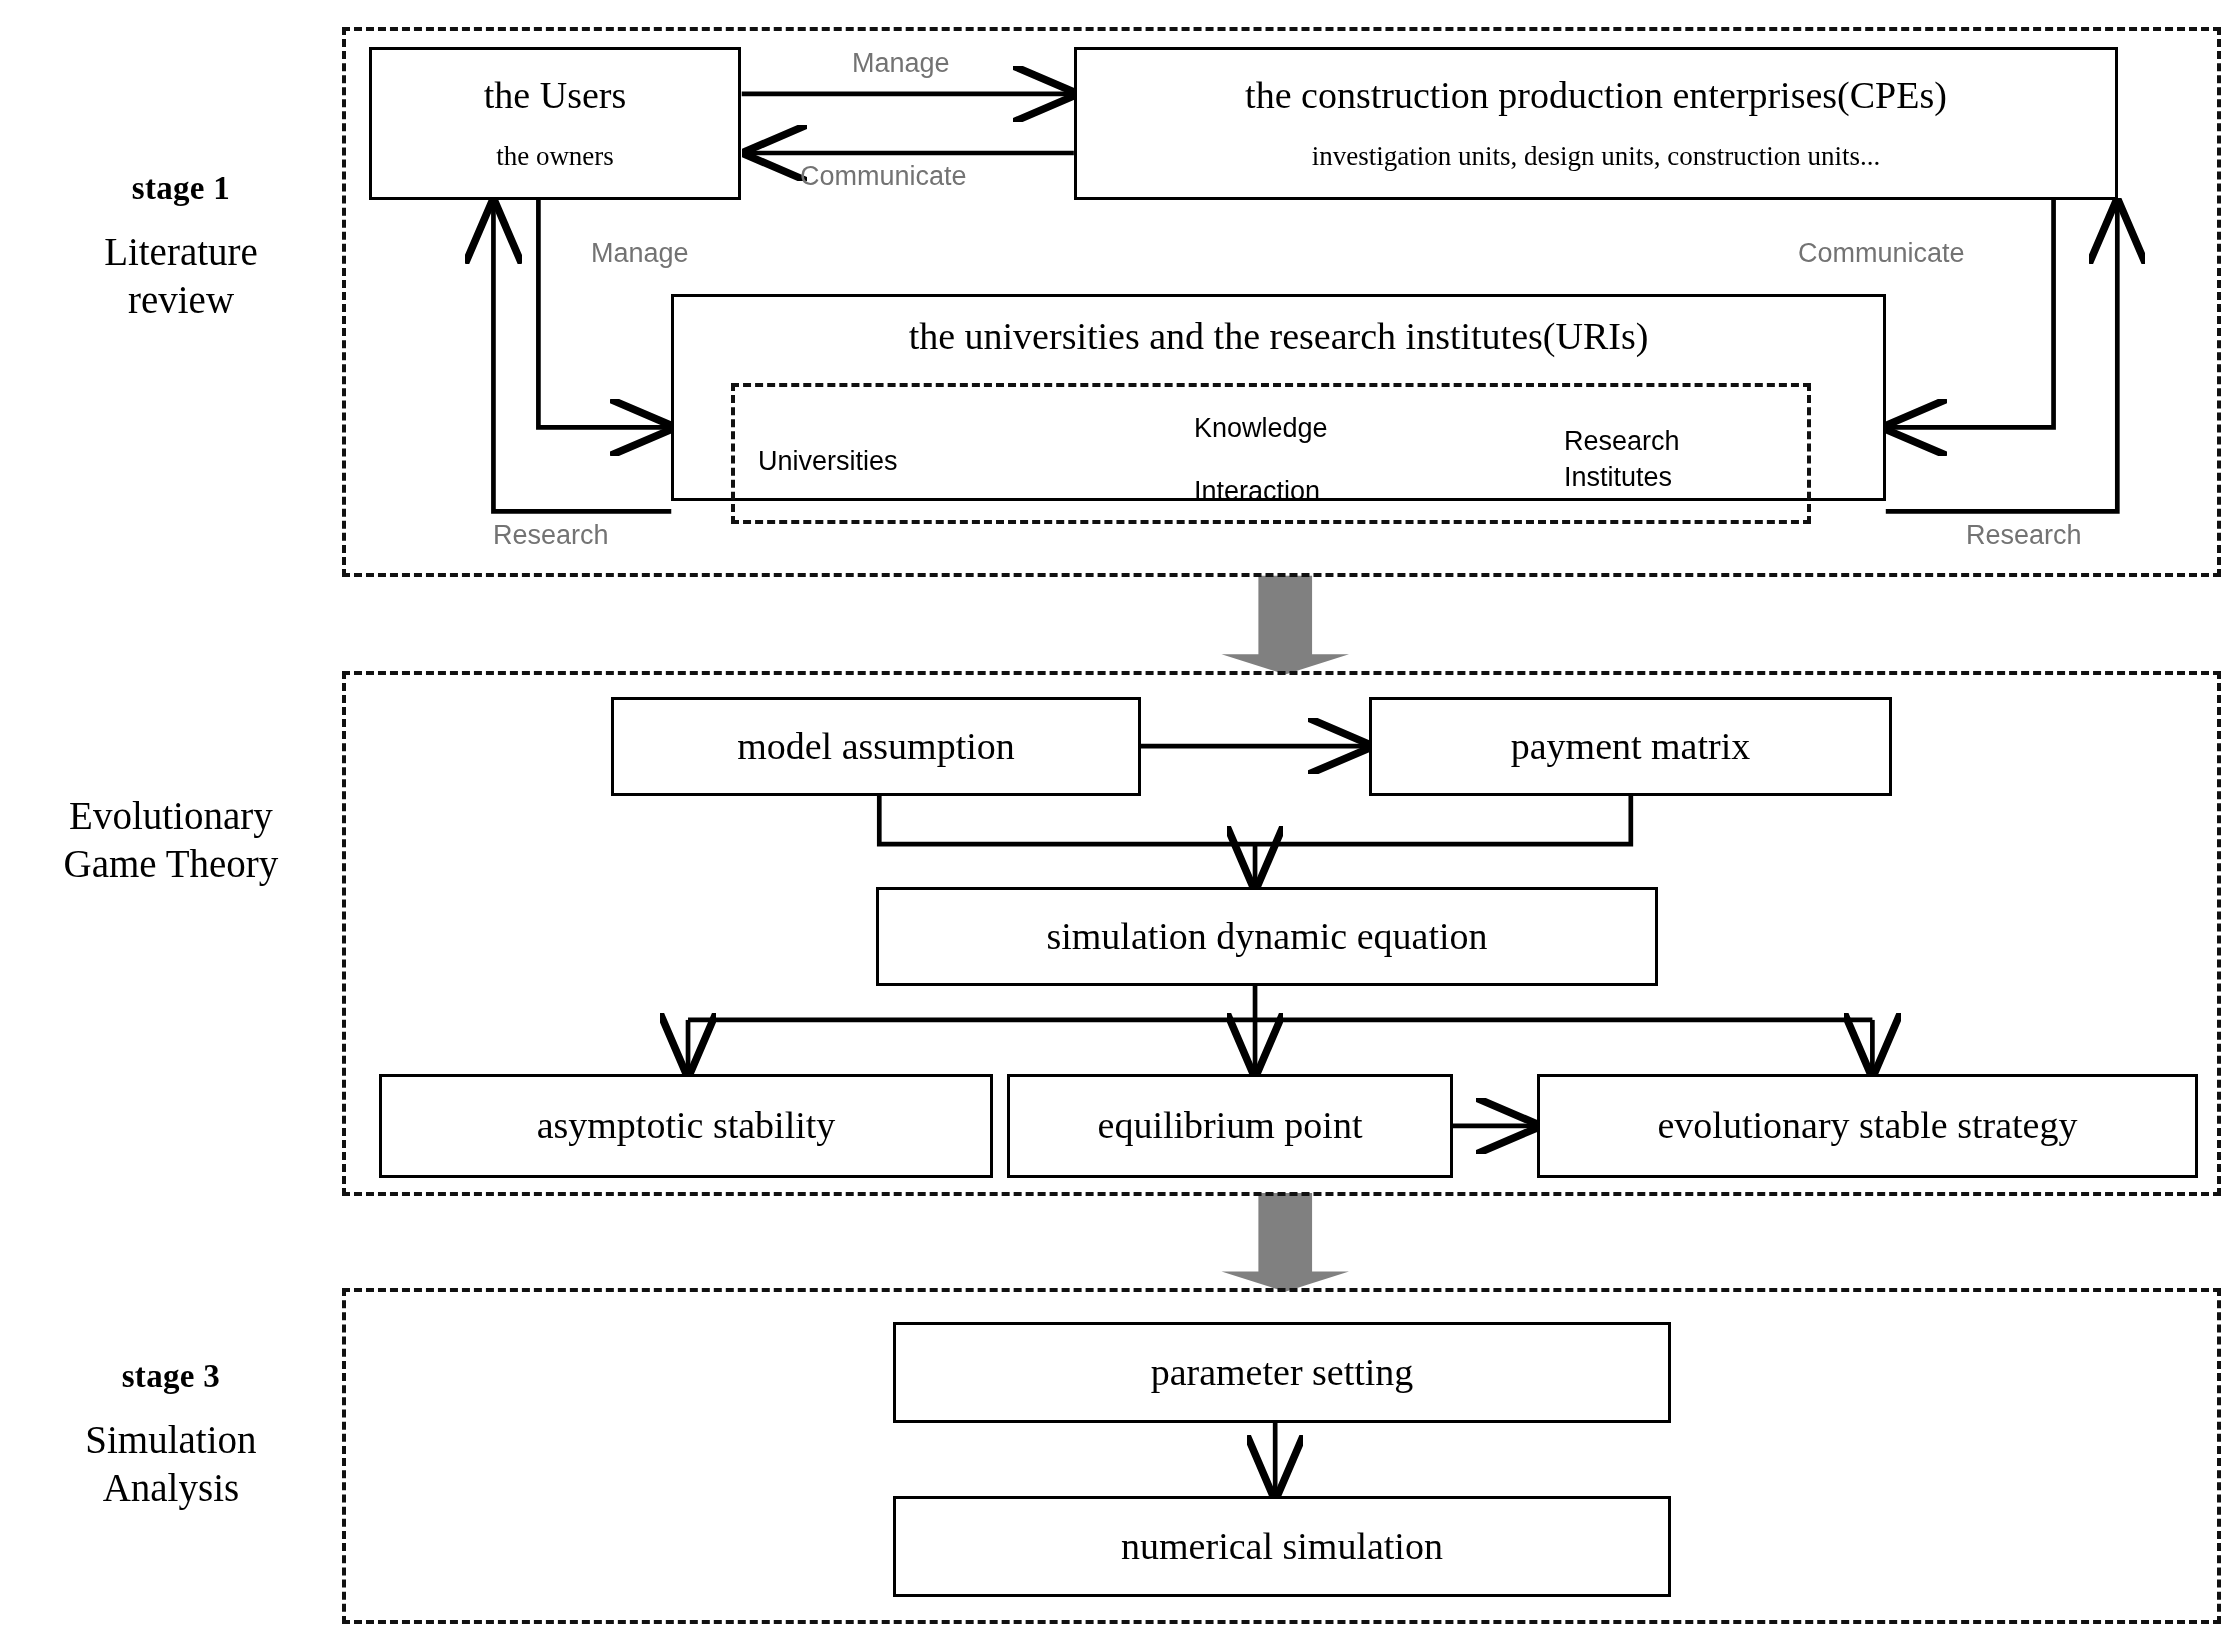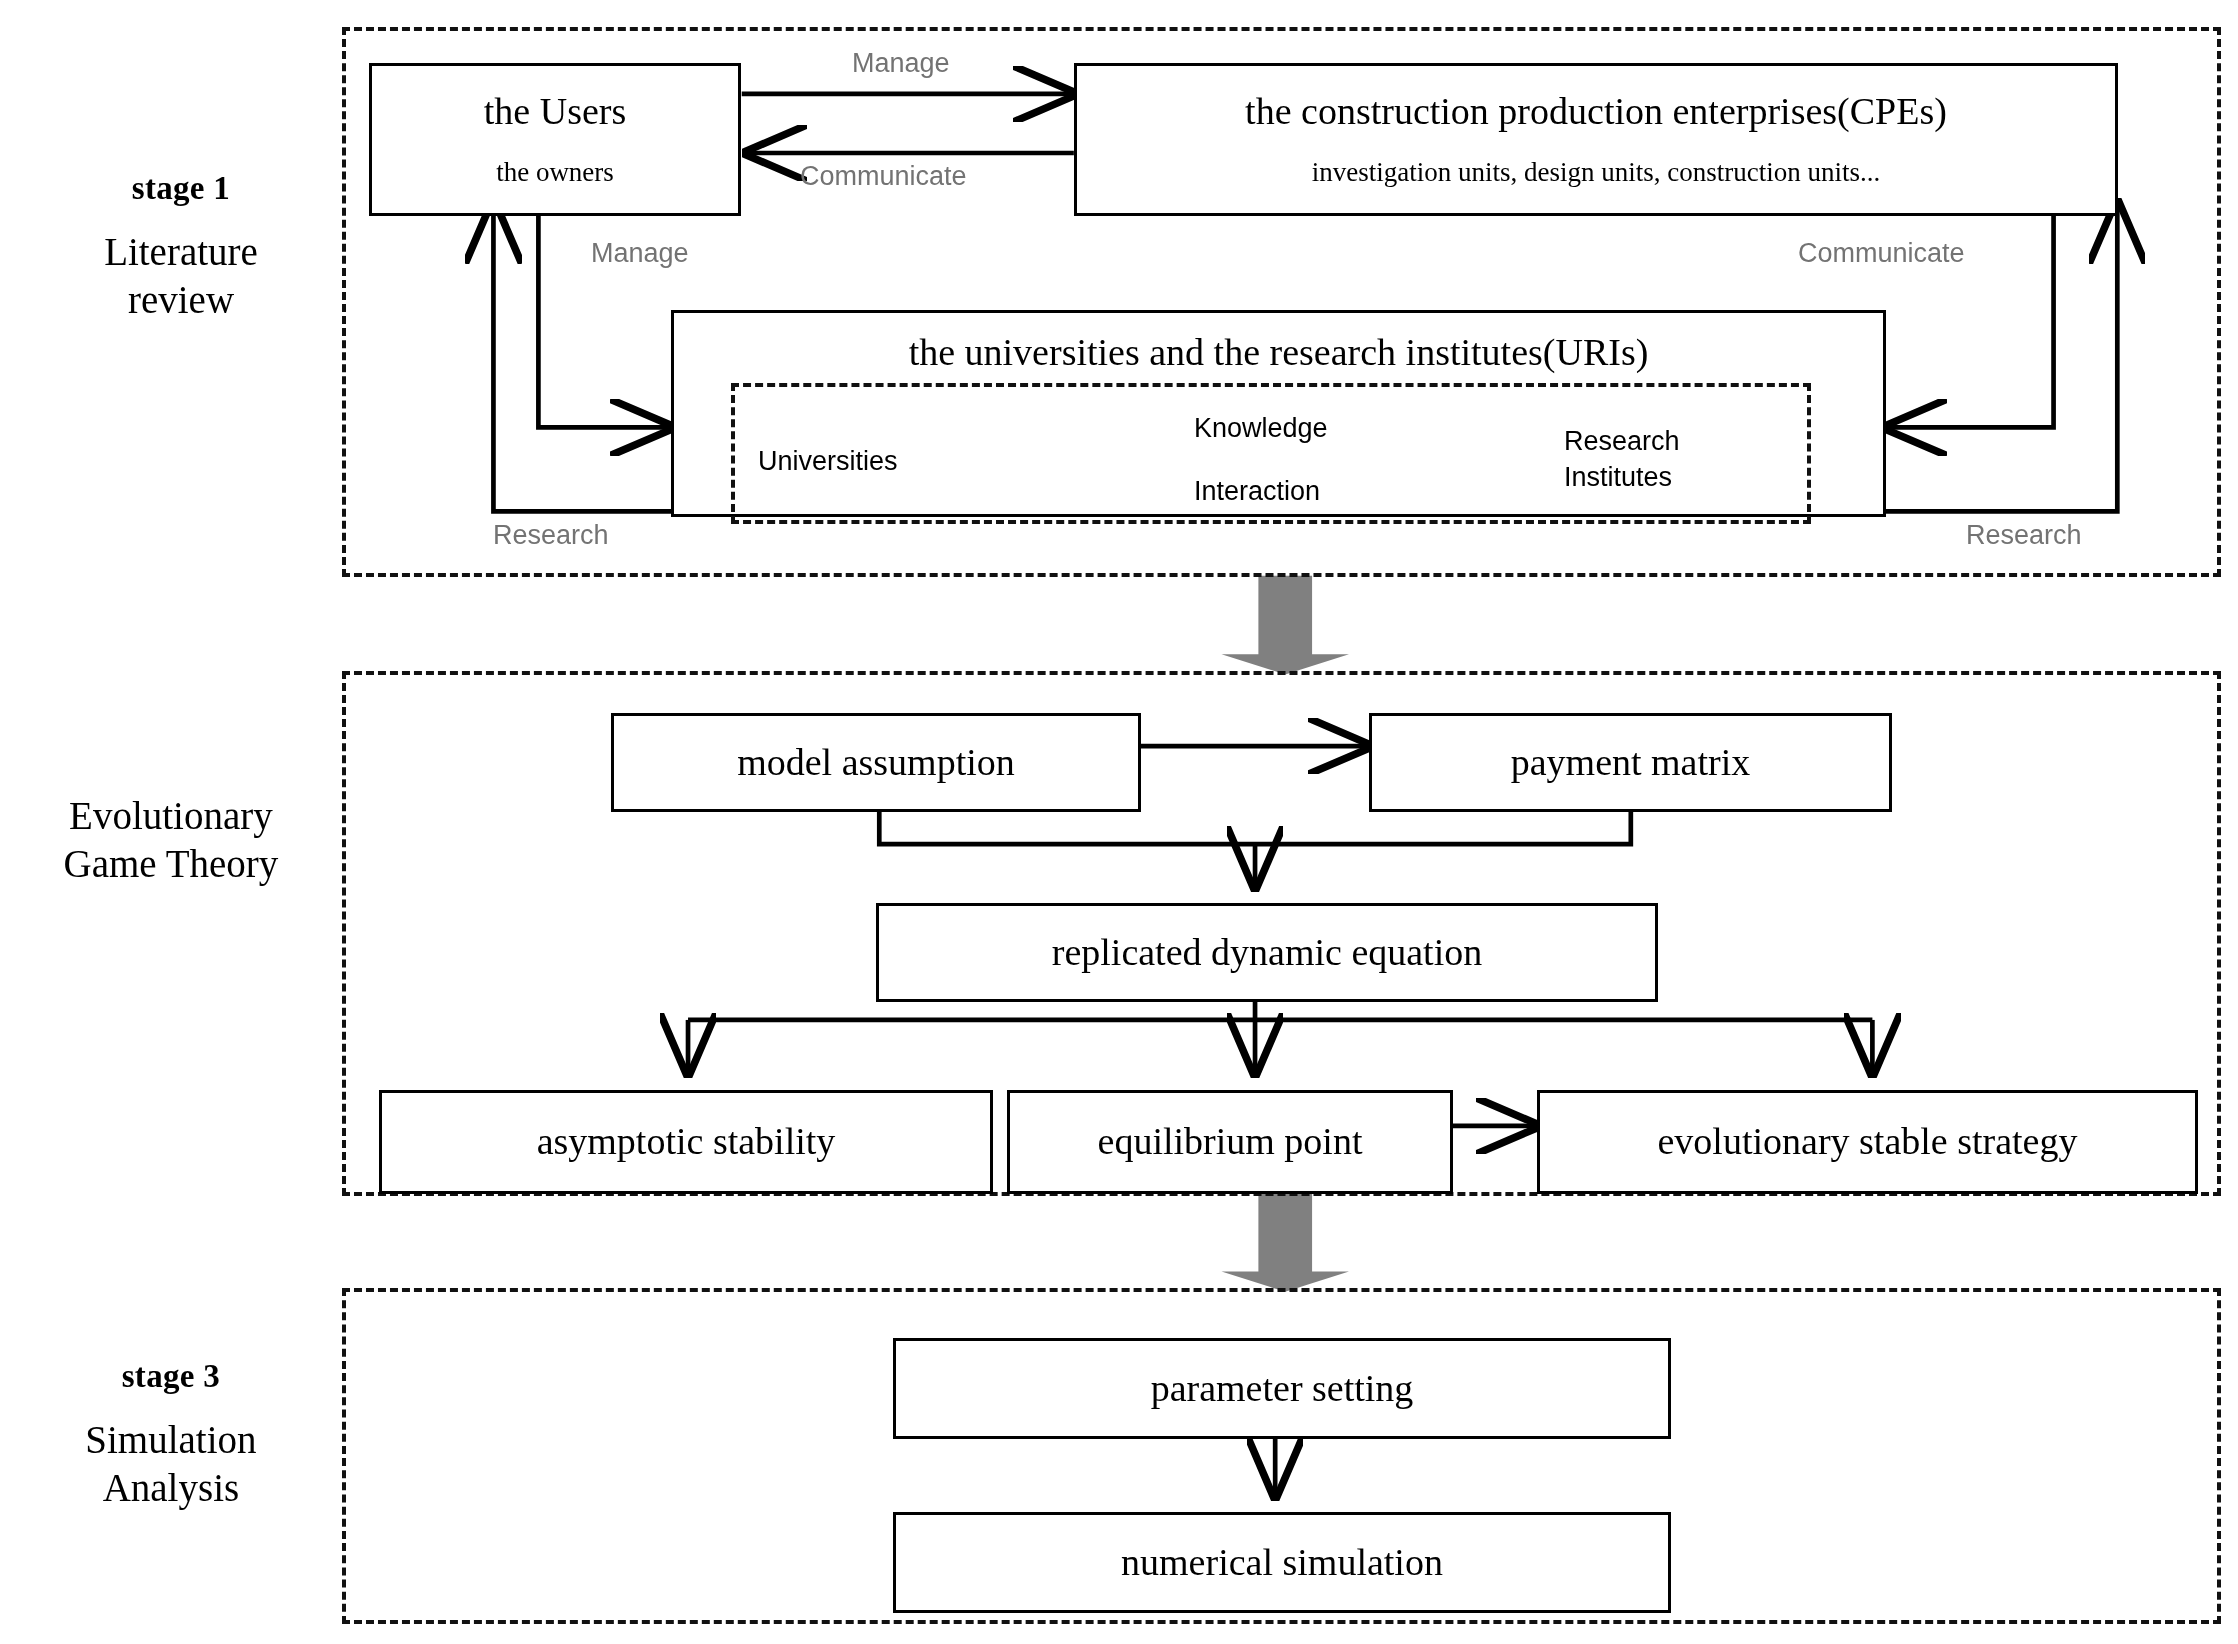--- a/index.html
+++ b/index.html
@@ -42,21 +42,20 @@
     position:absolute;
     box-sizing:border-box;
     border:3.4px solid #000000;
     background:#ffffff;
     display:flex;
     flex-direction:column;
     align-items:center;
     justify-content:center;
     text-align:center;
     color:#000000;
-    margin-top:16px;
   }
   .node .title{font-size:38px;line-height:1.1;}
   .node .sub{font-size:27px;line-height:1.1;}
   .node.two-line{justify-content:space-evenly;}
 
   
   .inner-dashed{
     position:absolute;
     box-sizing:border-box;
     border:4px dashed #111111;
@@ -207,21 +206,21 @@
 
   <div class="node" style="left:611px;top:697px;width:530px;height:99px;">
     <span class="title">model assumption</span>
   </div>
 
   <div class="node" style="left:1369px;top:697px;width:523px;height:99px;">
     <span class="title">payment matrix</span>
   </div>
 
   <div class="node" style="left:876px;top:887px;width:782px;height:99px;">
-    <span class="title">replicated dynamic equation</span>
+    <span class="title">simulation dynamic equation</span>
   </div>
 
   <div class="node" style="left:379px;top:1074px;width:614px;height:104px;">
     <span class="title">asymptotic stability</span>
   </div>
 
   <div class="node" style="left:1007px;top:1074px;width:446px;height:104px;">
     <span class="title">equilibrium point</span>
   </div>
 

